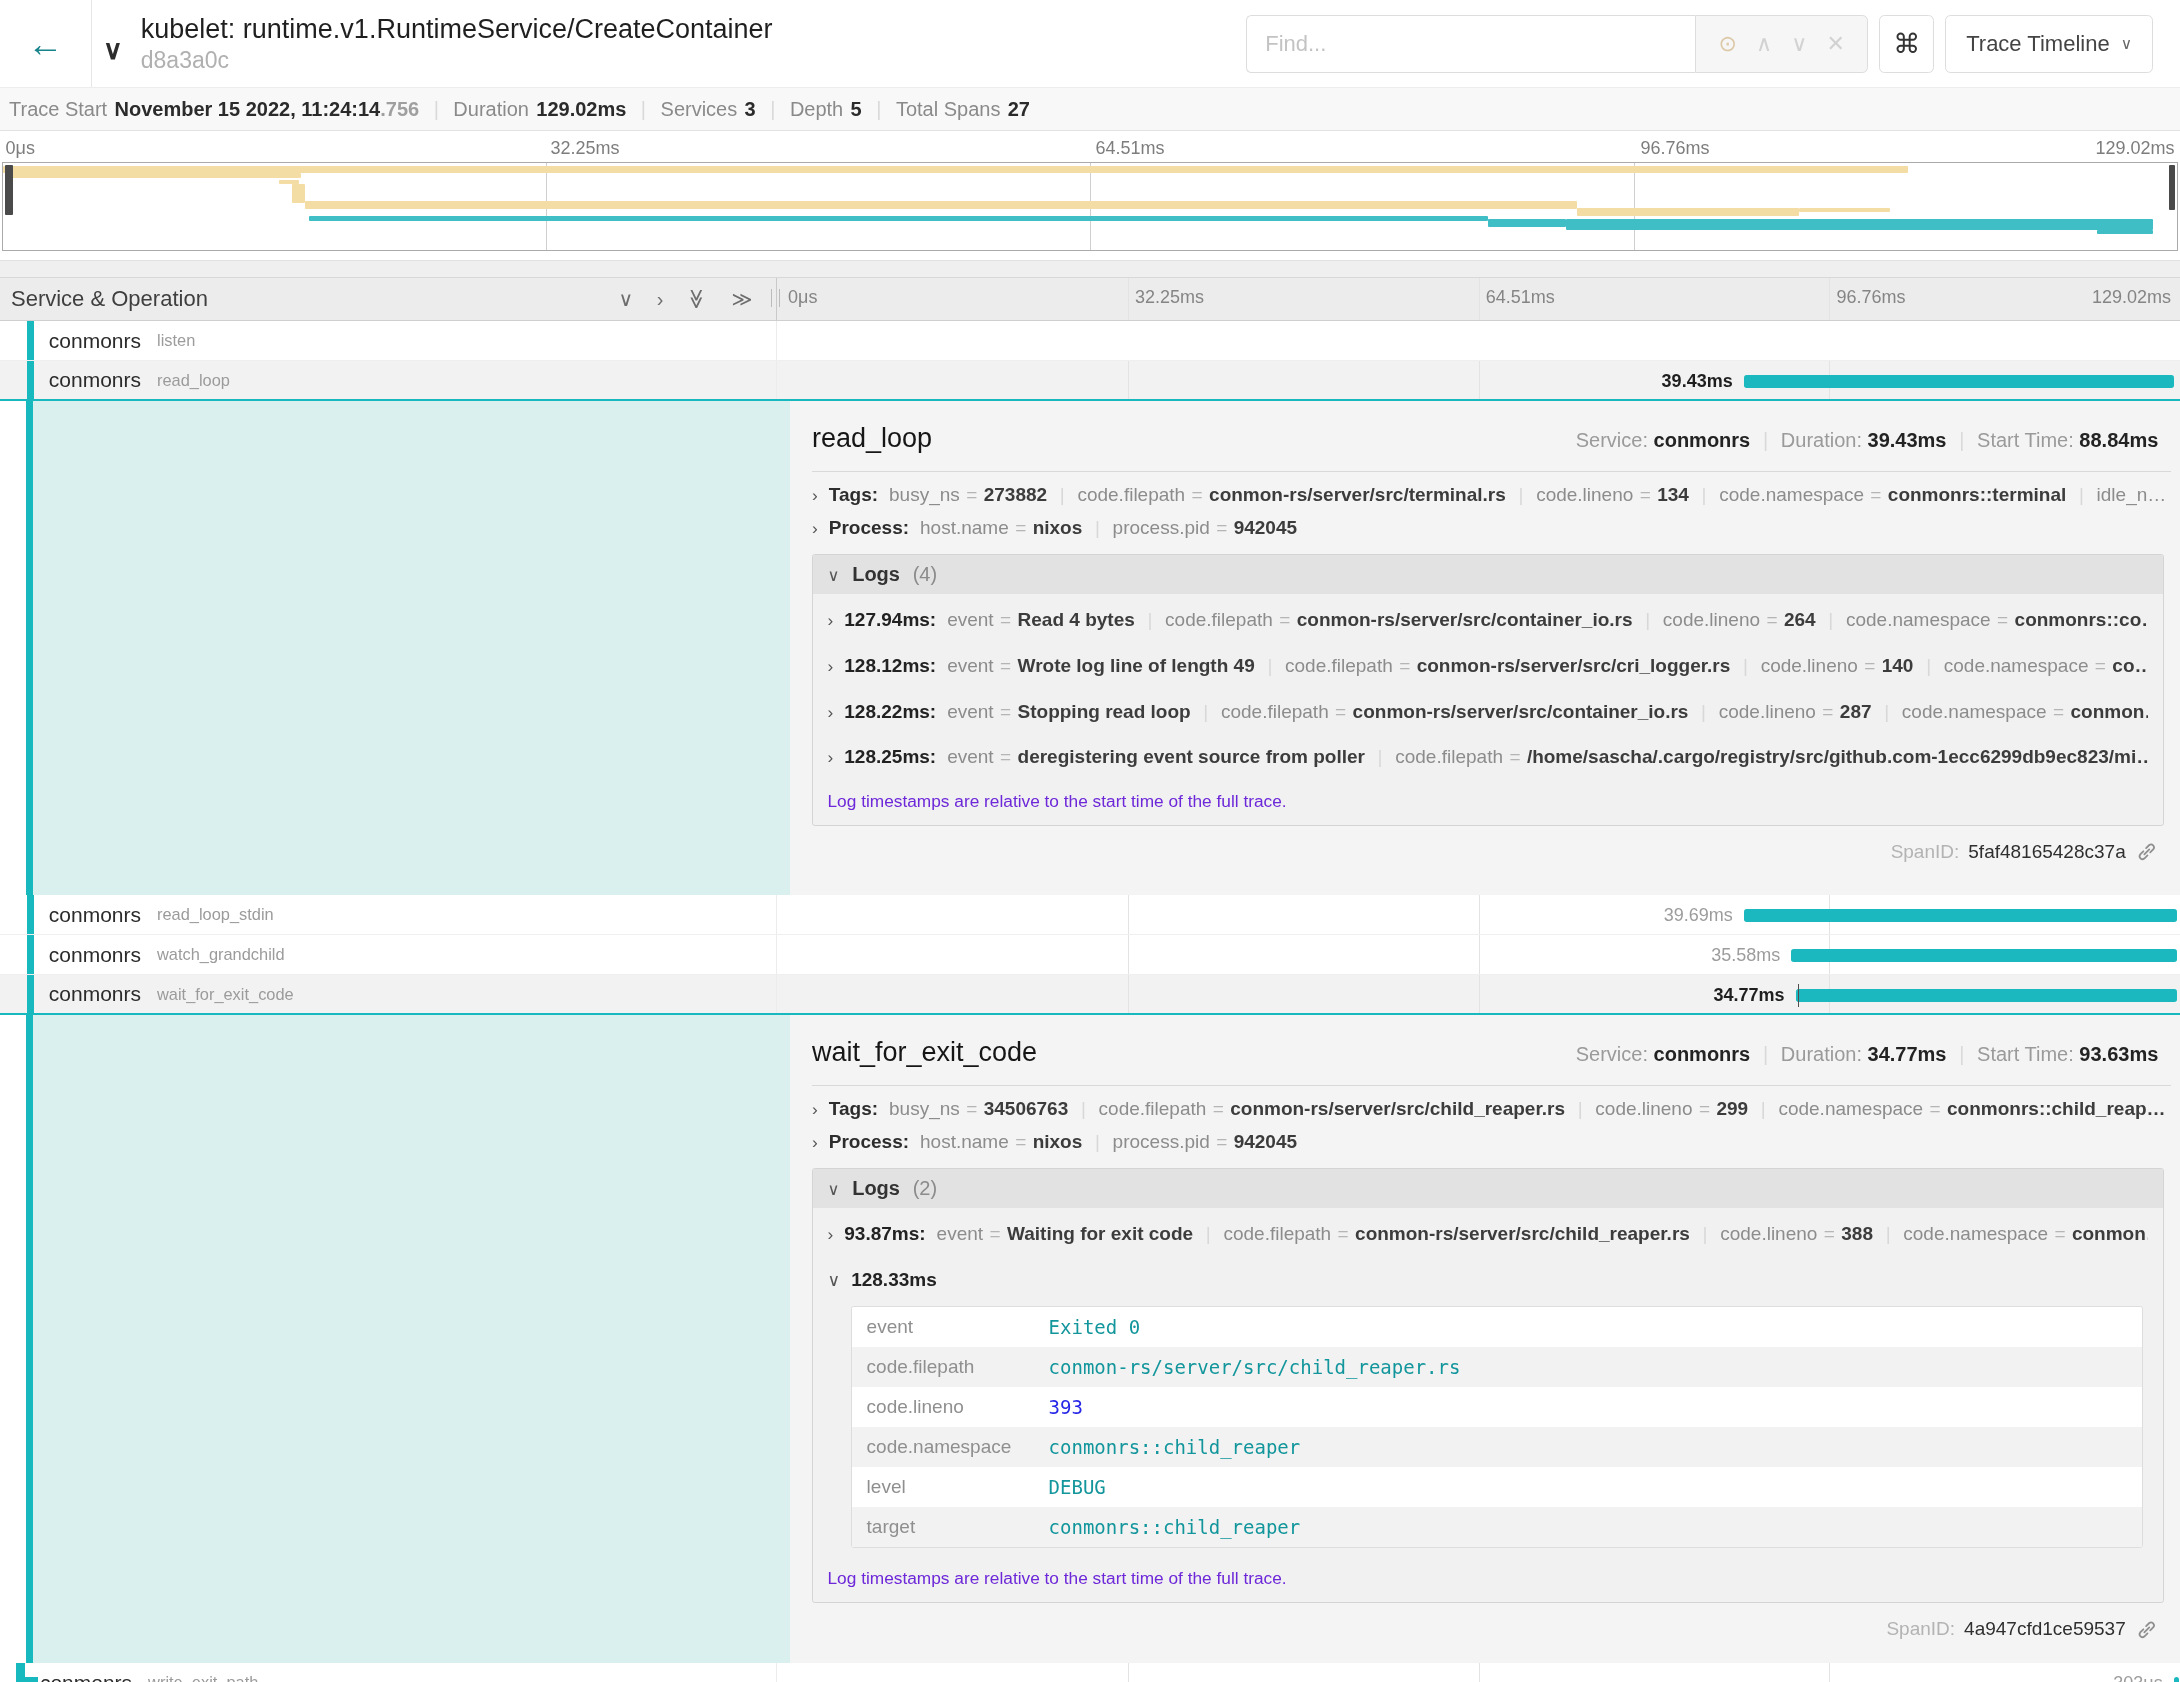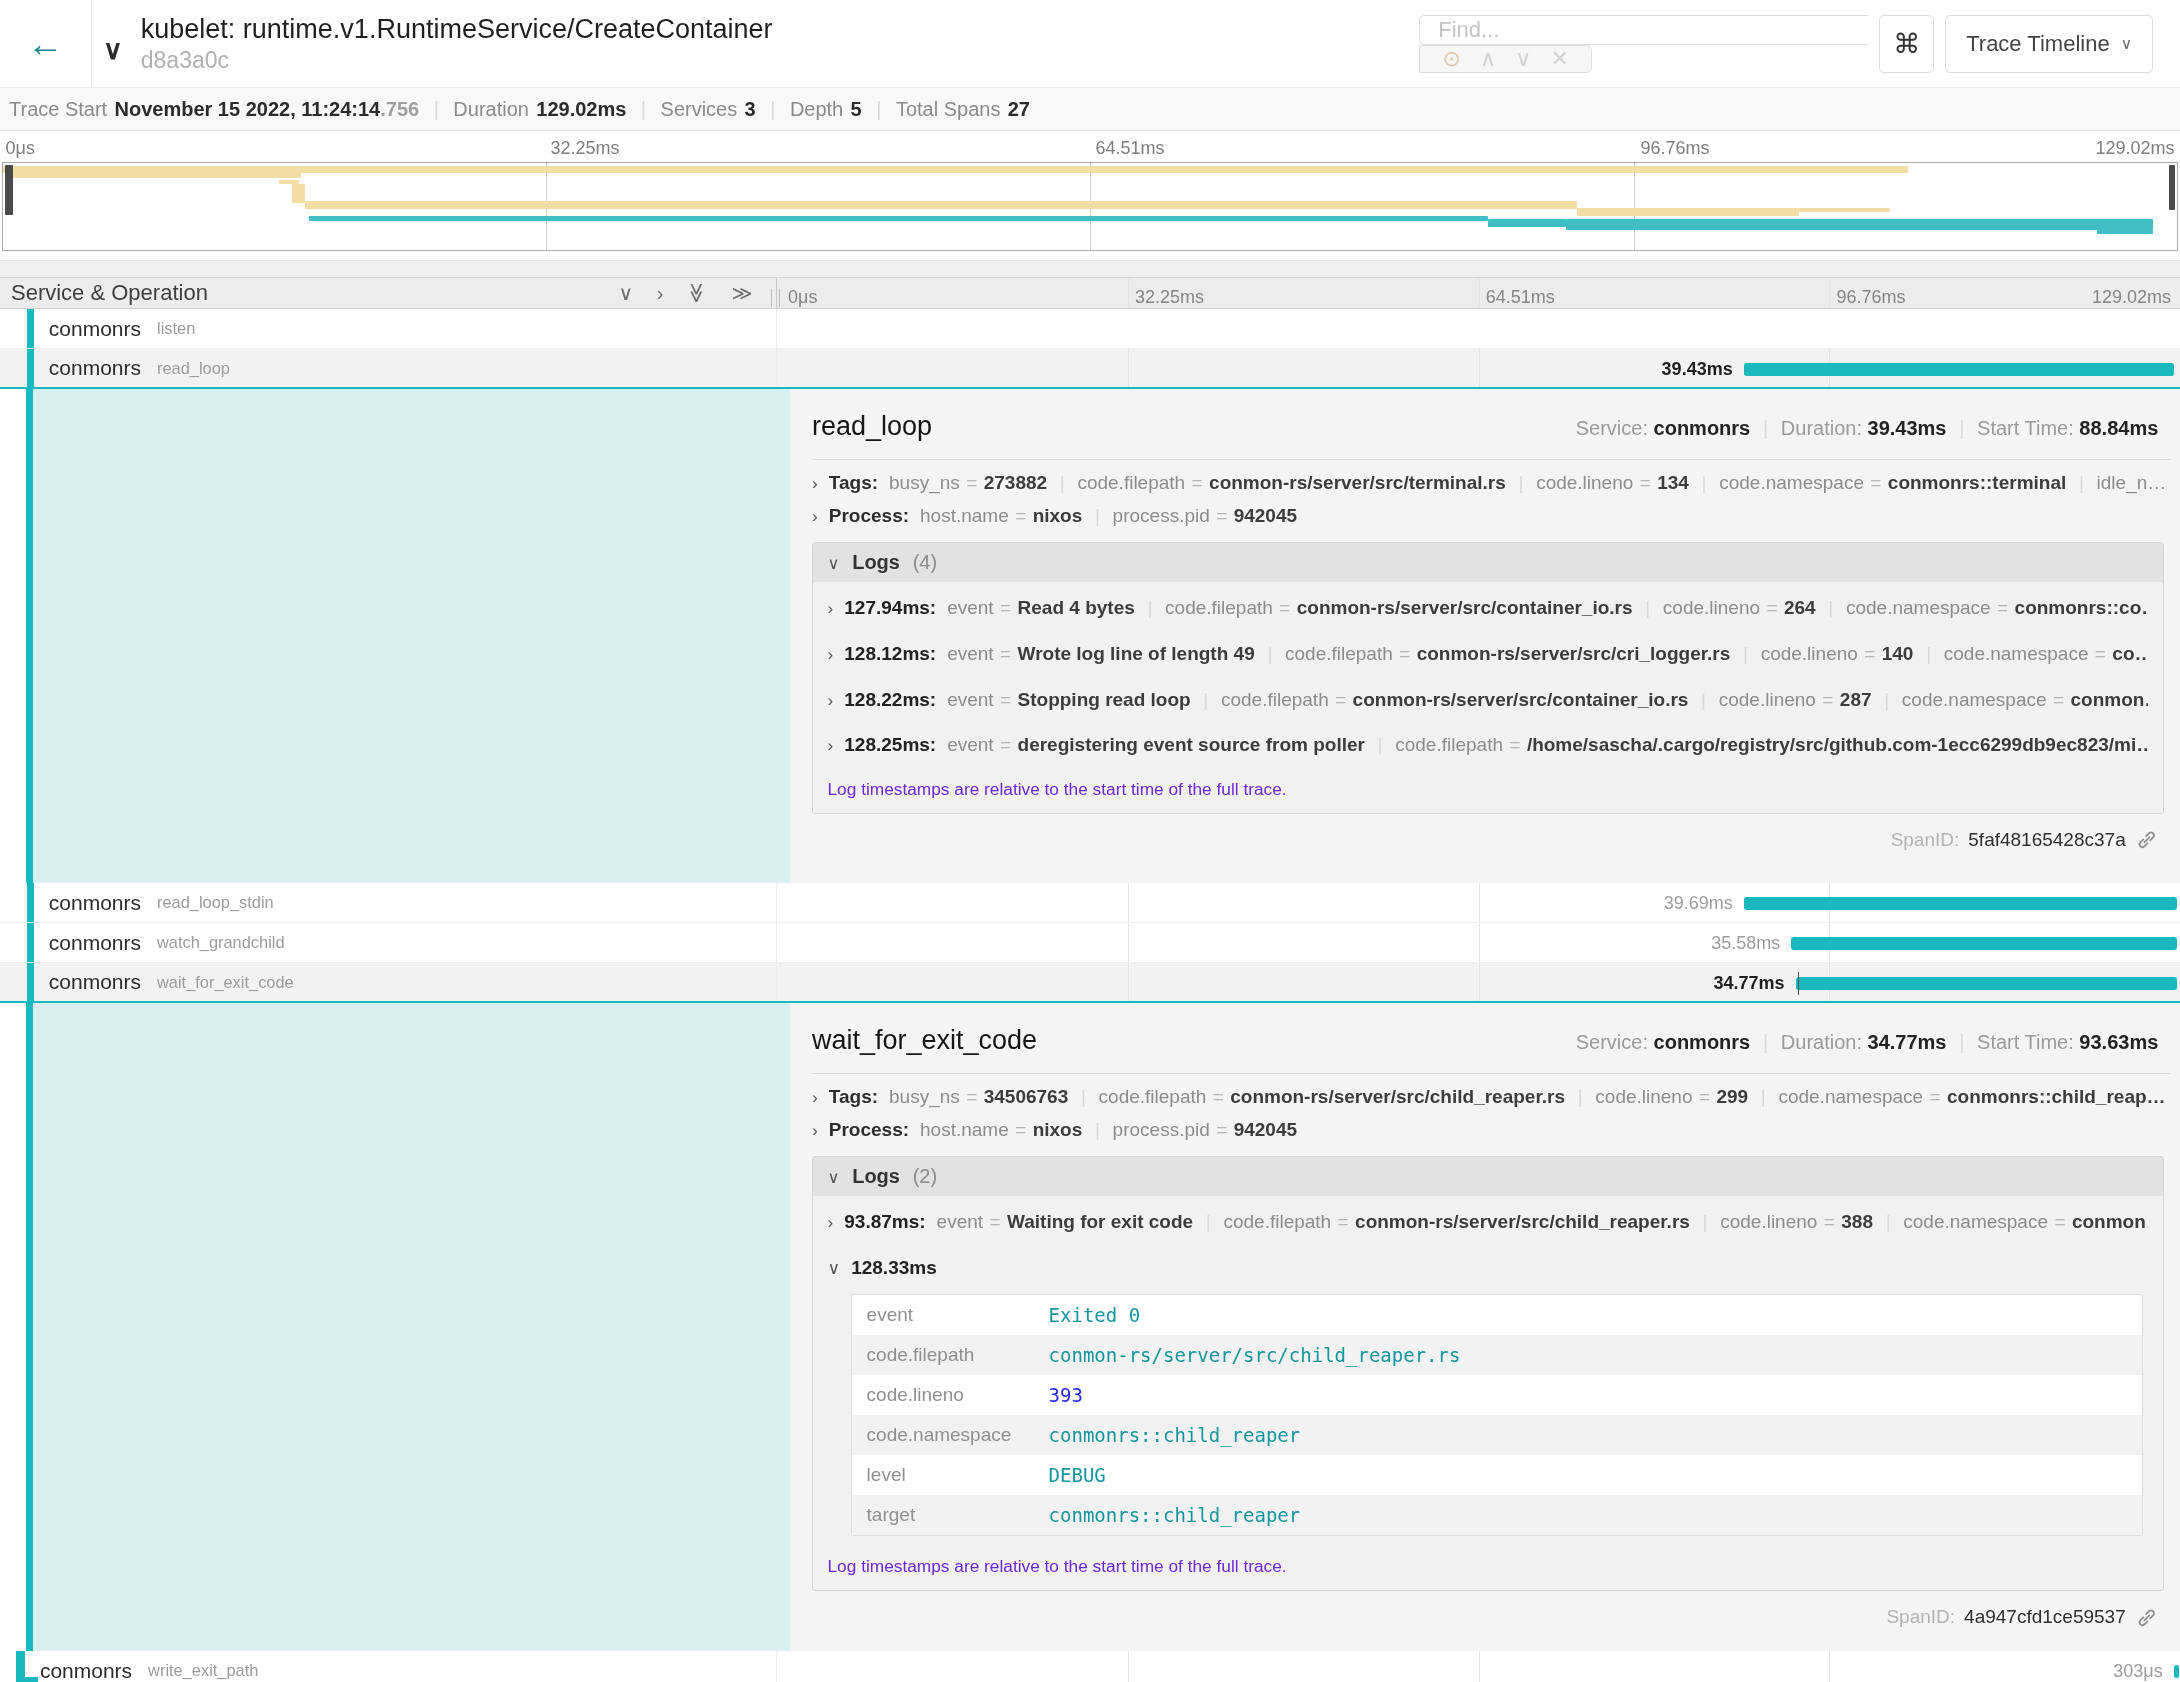--- a/index.html
+++ b/index.html
@@ -9,21 +9,21 @@
   
   .top-header{height:87px;display:flex;align-items:center;background:#fff;}
   .back-col{width:91px;height:87px;display:flex;align-items:center;justify-content:center;
             border-right:0.9px solid #e6e6e6;cursor:pointer;}
   .back-col .arrow{font-size:36px;color:#17838a;line-height:1;}
   .collapse-toggle{font-size:27px;color:#2c2c2c;font-weight:bold;margin:12.7px 0 0 11px;cursor:pointer;}
   .title-wrap{margin-left:18px;line-height:1.15;}
   .trace-title{font-size:27px;color:#1f1f1f;font-weight:400;text-align:center;}
   .trace-id{font-size:23px;color:#b0b0b0;margin-top:1.8px;}
   .header-right{margin-left:auto;display:flex;align-items:center;padding-right:27px;gap:11px;}
-  .find-wrap{display:flex;height:58px;flex-direction:column;}
+  .find-wrap{display:flex;height:58px;}
   .find-input{width:449px;height:58px;border:0.9px solid #ddd;border-right:none;border-radius:5.5px 0 0 5.5px;
               font-size:22px;padding:0 18px;color:#444;outline:none;font-family:"Liberation Sans",sans-serif;box-sizing:border-box;}
   .find-input::placeholder{color:#c3c3c3;}
   .find-suffix{width:173px;background:#f6f6f6;border:0.9px solid #ddd;border-radius:0 5.5px 5.5px 0;
                display:flex;align-items:center;justify-content:space-around;padding:0 12.7px;box-sizing:border-box;}
   .find-suffix span{color:#d2d2d2;font-size:22px;}
   .find-suffix .tgt{color:#dcc9a8;}
   .sq-btn{width:55px;height:58px;border:0.9px solid #ddd;border-radius:5.5px;background:#fff;display:flex;
           align-items:center;justify-content:center;font-size:27px;color:#333;cursor:pointer;box-sizing:border-box;}
   .tt-btn{height:58px;border:0.9px solid #ddd;border-radius:5.5px;background:#fff;display:flex;align-items:center;
@@ -50,21 +50,21 @@
   .mm-canvas{position:absolute;left:1.8px;right:1.8px;top:31px;height:87px;border:0.9px solid #aaa;background:#fff;cursor:crosshair;}
   .mm-canvas .mgl{position:absolute;top:0;bottom:0;width:0.9px;background:#cfcfcf;}
   .mm-bar{position:absolute;border-radius:0.9px;}
   .mm-bar.tan{background:#f4dda4;}
   .mm-bar.teal{background:#3fbec6;}
   .mm-bar.dark{background:#4a4a4a;}
 
   .band{height:16.4px;background:#efefef;border-top:0.9px solid #e0e0e0;}
 
   
-  .grid-header{height:32px;display:flex;background:#ececec;border-top:0.9px solid #d8d8d8;border-bottom:0.9px solid #cfcfcf;box-sizing:border-box;}
+  .grid-header{height:44px;display:flex;background:#ececec;border-top:0.9px solid #d8d8d8;border-bottom:0.9px solid #cfcfcf;box-sizing:border-box;}
   .gh-left{width:777px;display:flex;align-items:center;padding-left:11px;box-sizing:border-box;border-right:0.9px solid #c9c9c9;position:relative;}
   .gh-title{font-size:22px;color:#3f3f3f;}
   .gh-icons{margin-left:auto;display:flex;align-items:center;gap:23.6px;padding-right:23.6px;}
   .hicon{font-size:20px;color:#6d6d6d;cursor:pointer;line-height:1;}
   .hicon.rot{display:inline-block;transform:rotate(90deg);}
   .grip{position:absolute;right:-3.6px;top:11px;width:6.4px;height:18px;border-left:1.8px solid #bbb;border-right:1.8px solid #bbb;cursor:col-resize;}
   .gh-right{flex:1;position:relative;font-size:18px;color:#858585;}
   .gh-right span{position:absolute;top:9px;}
   .gh-right .t0{left:11px;}
   .gh-right .t1{left:calc(25% + 7.3px);}

